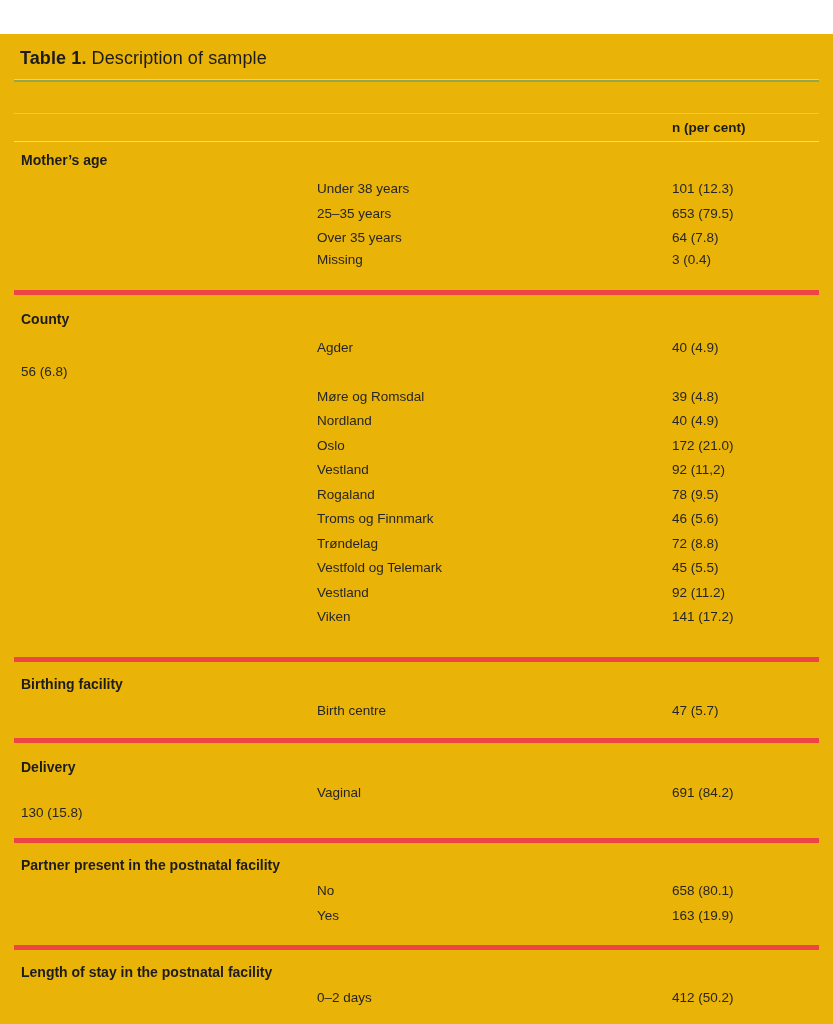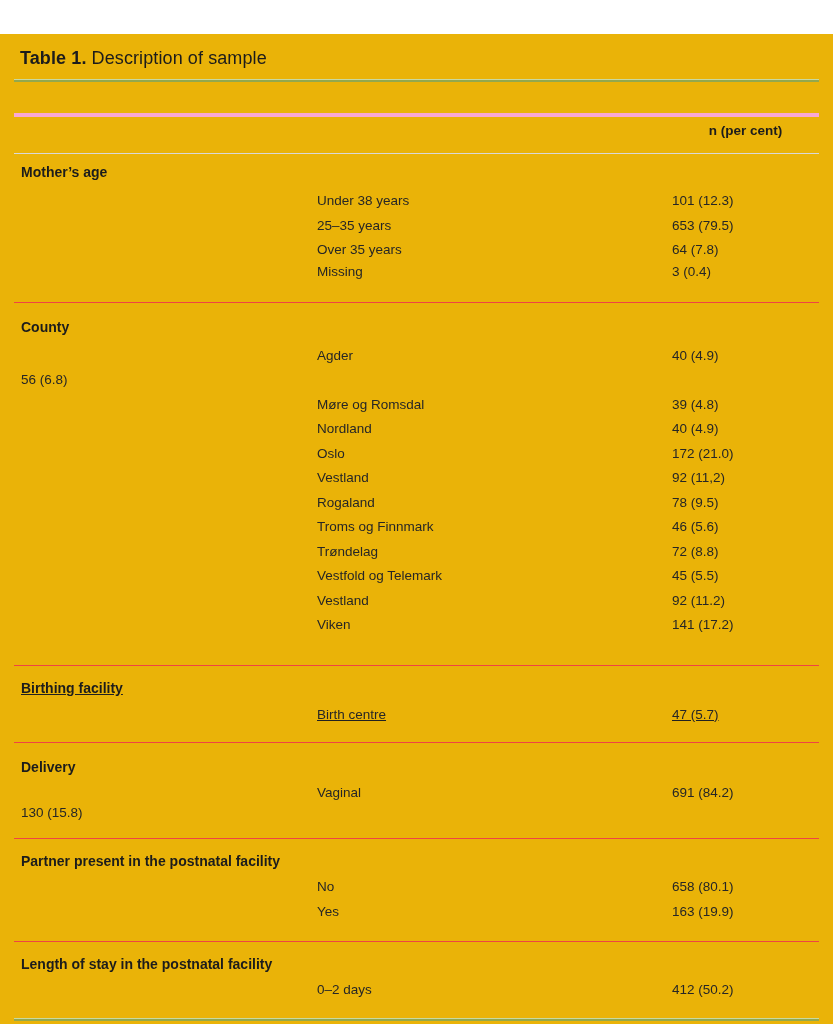--- a/index.html
+++ b/index.html
@@ -31,36 +31,35 @@
     margin: 9px 14px 0 14px;
     height: 2px;
     background: #93a84d;
     border-top: 1px solid #c9d9a0;
   }
   .rule-green.bottom { margin-top: 0; }
   .tablewrap {
     margin: 31px 14px 0 14px;
   }
   .header-row {
-    border-top: 4px solid #f9a8d4;
+    border-top: 1px solid #f9a8d4;
     border-bottom: 1px solid #d9d9d9;
-    padding: 6px 0 15px 7px;
+    padding: 6px 0 6px 7px;
     display: flex;
     align-items: center;
-    justify-content: center;
   }
   .header-row .value-head {
     margin-left: 651px;
     font-weight: bold;
     font-size: 13.5px;
     line-height: 15px;
     color: #1c1c1c;
   }
   .section {
-    border-bottom: 1px solid #ef4444;
+    border-bottom: 5px solid #ef4444;
   }
   .section.last { border-bottom: none; }
   .section-title {
     padding-left: 7px;
     font-weight: bold;
     font-size: 14px;
     line-height: 20px;
     color: #1c1c1c;
   }
   .row {
@@ -78,21 +77,21 @@
   }
   .row .value { white-space: nowrap; }
   .row.r25 { height: 25px; }
   .row.r22 { height: 22px; }
   .row.r20 { height: 20px; }
   
   .sec-mothers-age        { padding: 8px 0 20px 0; }
   .sec-mothers-age .section-title { margin-bottom: 6px; }
   .sec-county             { padding: 14px 0 28px 0; }
   .sec-county .section-title { margin-bottom: 6px; }
-  .sec-birthing           { padding: 12px 0 15px 0; text-decoration: underline; }
+  .sec-birthing           { padding: 12px 0 15px 0; }
   .sec-birthing .section-title { margin-bottom: 4px; }
   .sec-delivery           { padding: 14px 0 15px 0; }
   .sec-delivery .section-title { margin-bottom: 6px; }
   .sec-partner            { padding: 12px 0 17px 0; }
   .sec-partner .section-title { margin-bottom: 4px; }
   .sec-length             { padding: 12px 0 16px 0; }
   .sec-length .section-title { margin-bottom: 4px; }
 </style>
 </head>
 <body>

